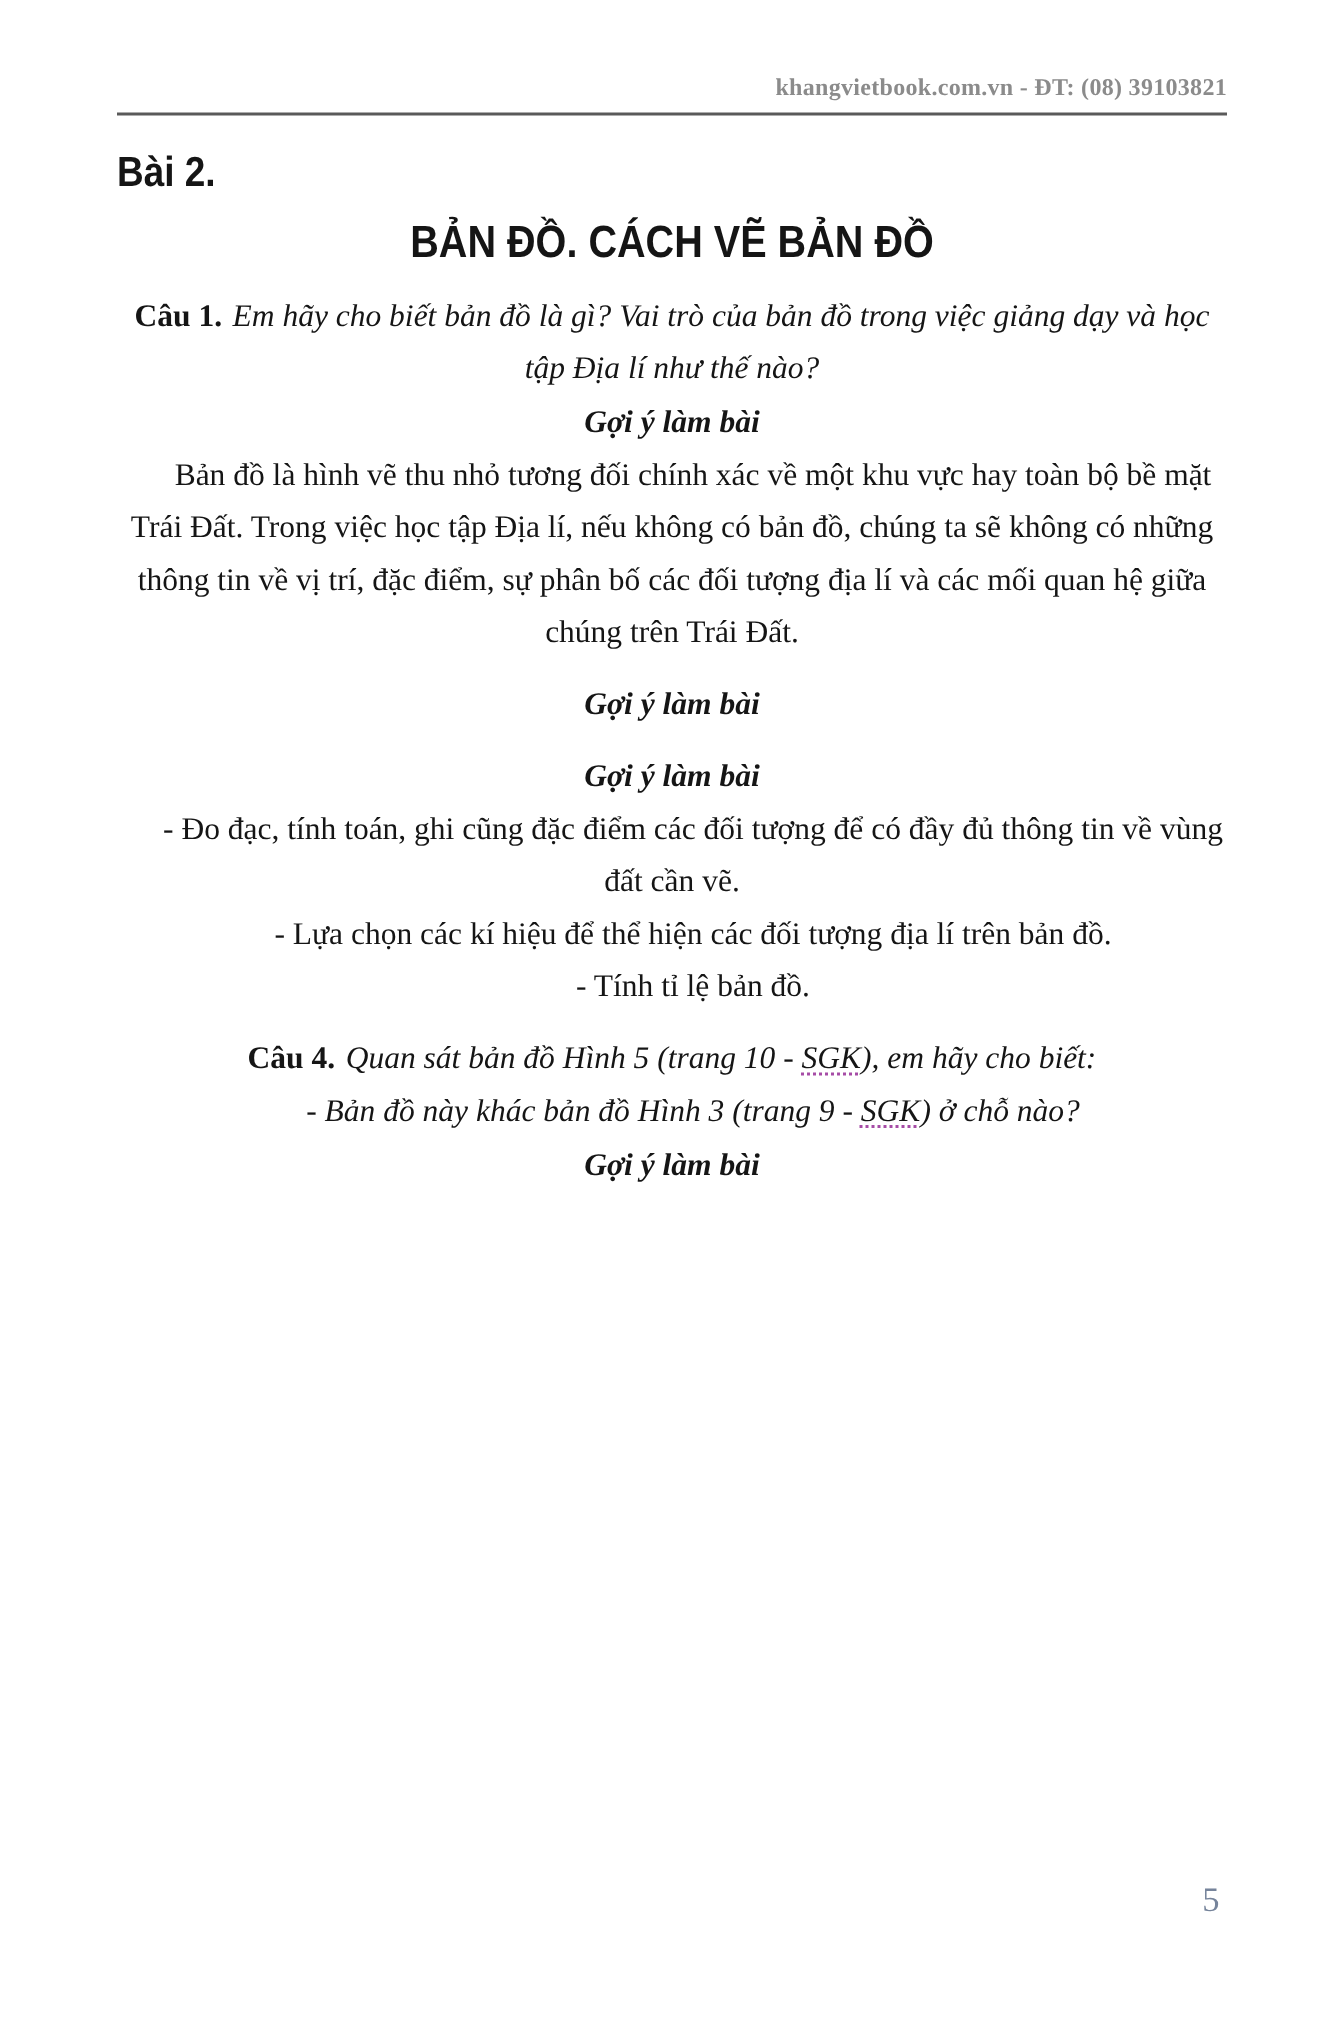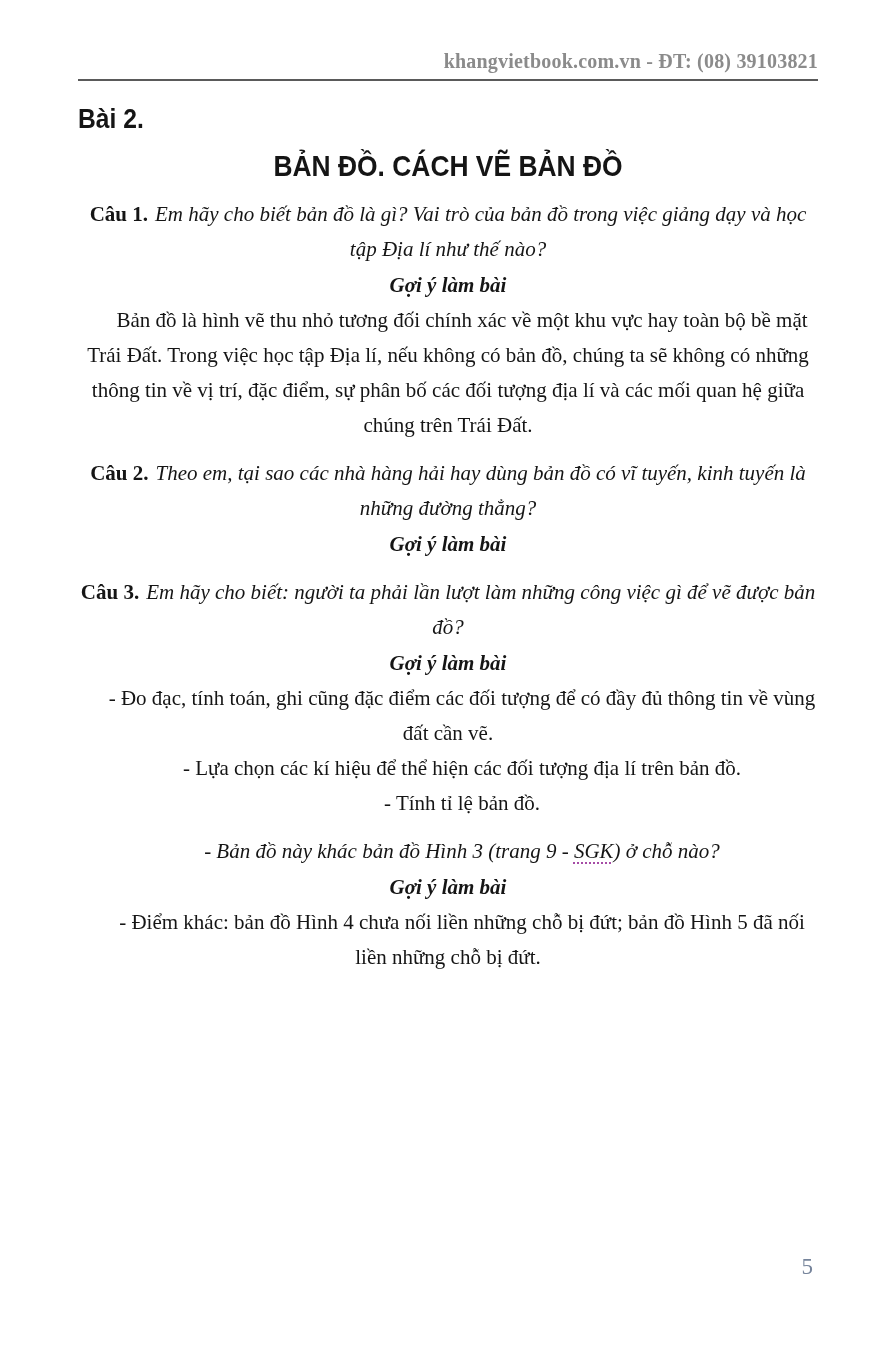--- a/index.html
+++ b/index.html
@@ -12,21 +12,21 @@
     font-family: "Liberation Serif", "DejaVu Serif", serif;
     color: #151515;
     box-sizing: border-box;
     padding: 0 77px 0 78px;
     overflow: hidden;
   }
   
   .header {
     padding-top: 50px;
     text-align: right;
-    font-size: 20px;
+    font-size: 16px;
     font-weight: bold;
     color: #8b8b8b;
     letter-spacing: 0.2px;
     border-bottom: 2px solid #5a5a5a;
     padding-bottom: 7px;
     line-height: 1.1;
   }
   
   .lesson-label {
     margin-top: 22px;
@@ -87,33 +87,31 @@
 
   <div class="page-title">BẢN ĐỒ. CÁCH VẼ BẢN ĐỒ</div>
 
   <div class="section">
     <p class="q"><span class="qlabel">Câu 1.</span><i class="qtext">Em hãy cho biết bản đồ là gì? Vai trò của bản đồ trong việc giảng dạy và học tập Địa lí như thế nào?</i></p>
     <p class="hint">Gợi ý làm bài</p>
     <p class="ans">Bản đồ là hình vẽ thu nhỏ tương đối chính xác về một khu vực hay toàn bộ bề mặt Trái Đất. Trong việc học tập Địa lí, nếu không có bản đồ, chúng ta sẽ không có những thông tin về vị trí, đặc điểm, sự phân bố các đối tượng địa lí và các mối quan hệ giữa chúng trên Trái Đất.</p>
   </div>
 
   <div class="section">
-    <p class="q"><span class="qlabel">Câu 2.</span><i class="qtext">Theo em, tại sao các nhà hàng hải hay dùng bản đồ có vĩ tuyến, kinh tuyến là những đường thẳng?</i></p>
     <p class="hint">Gợi ý làm bài</p>
   </div>
 
   <div class="section">
-    <p class="q"><span class="qlabel">Câu 3.</span><i class="qtext">Em hãy cho biết: người ta phải lần lượt làm những công việc gì để vẽ được bản đồ?</i></p>
     <p class="hint">Gợi ý làm bài</p>
     <p class="ans">- Đo đạc, tính toán, ghi cũng đặc điểm các đối tượng để có đầy đủ thông tin về vùng đất cần vẽ.</p>
     <p class="ans">- Lựa chọn các kí hiệu để thể hiện các đối tượng địa lí trên bản đồ.</p>
     <p class="ans">- Tính tỉ lệ bản đồ.</p>
   </div>
 
   <div class="section">
+    <p class="q"><span class="qlabel">Câu 4.</span><i class="qtext"><span>Quan sát bản đồ Hình 5 (trang 10 - </span><span class="sgk">SGK</span><span>), em hãy cho biết:</span></i></p>
     <p class="q q-sub"><i class="qtext"><span>- Bản đồ này khác bản đồ Hình 3 (trang 9 - </span><span class="sgk">SGK</span><span>) ở chỗ nào?</span></i></p>
     <p class="hint">Gợi ý làm bài</p>
-    <p class="ans">- Điểm khác: bản đồ Hình 4 chưa nối liền những chỗ bị đứt; bản đồ Hình 5 đã nối liền những chỗ bị đứt.</p>
   </div>
 
   <div class="page-number">5</div>
 
 </div>
 
 </body></html>

